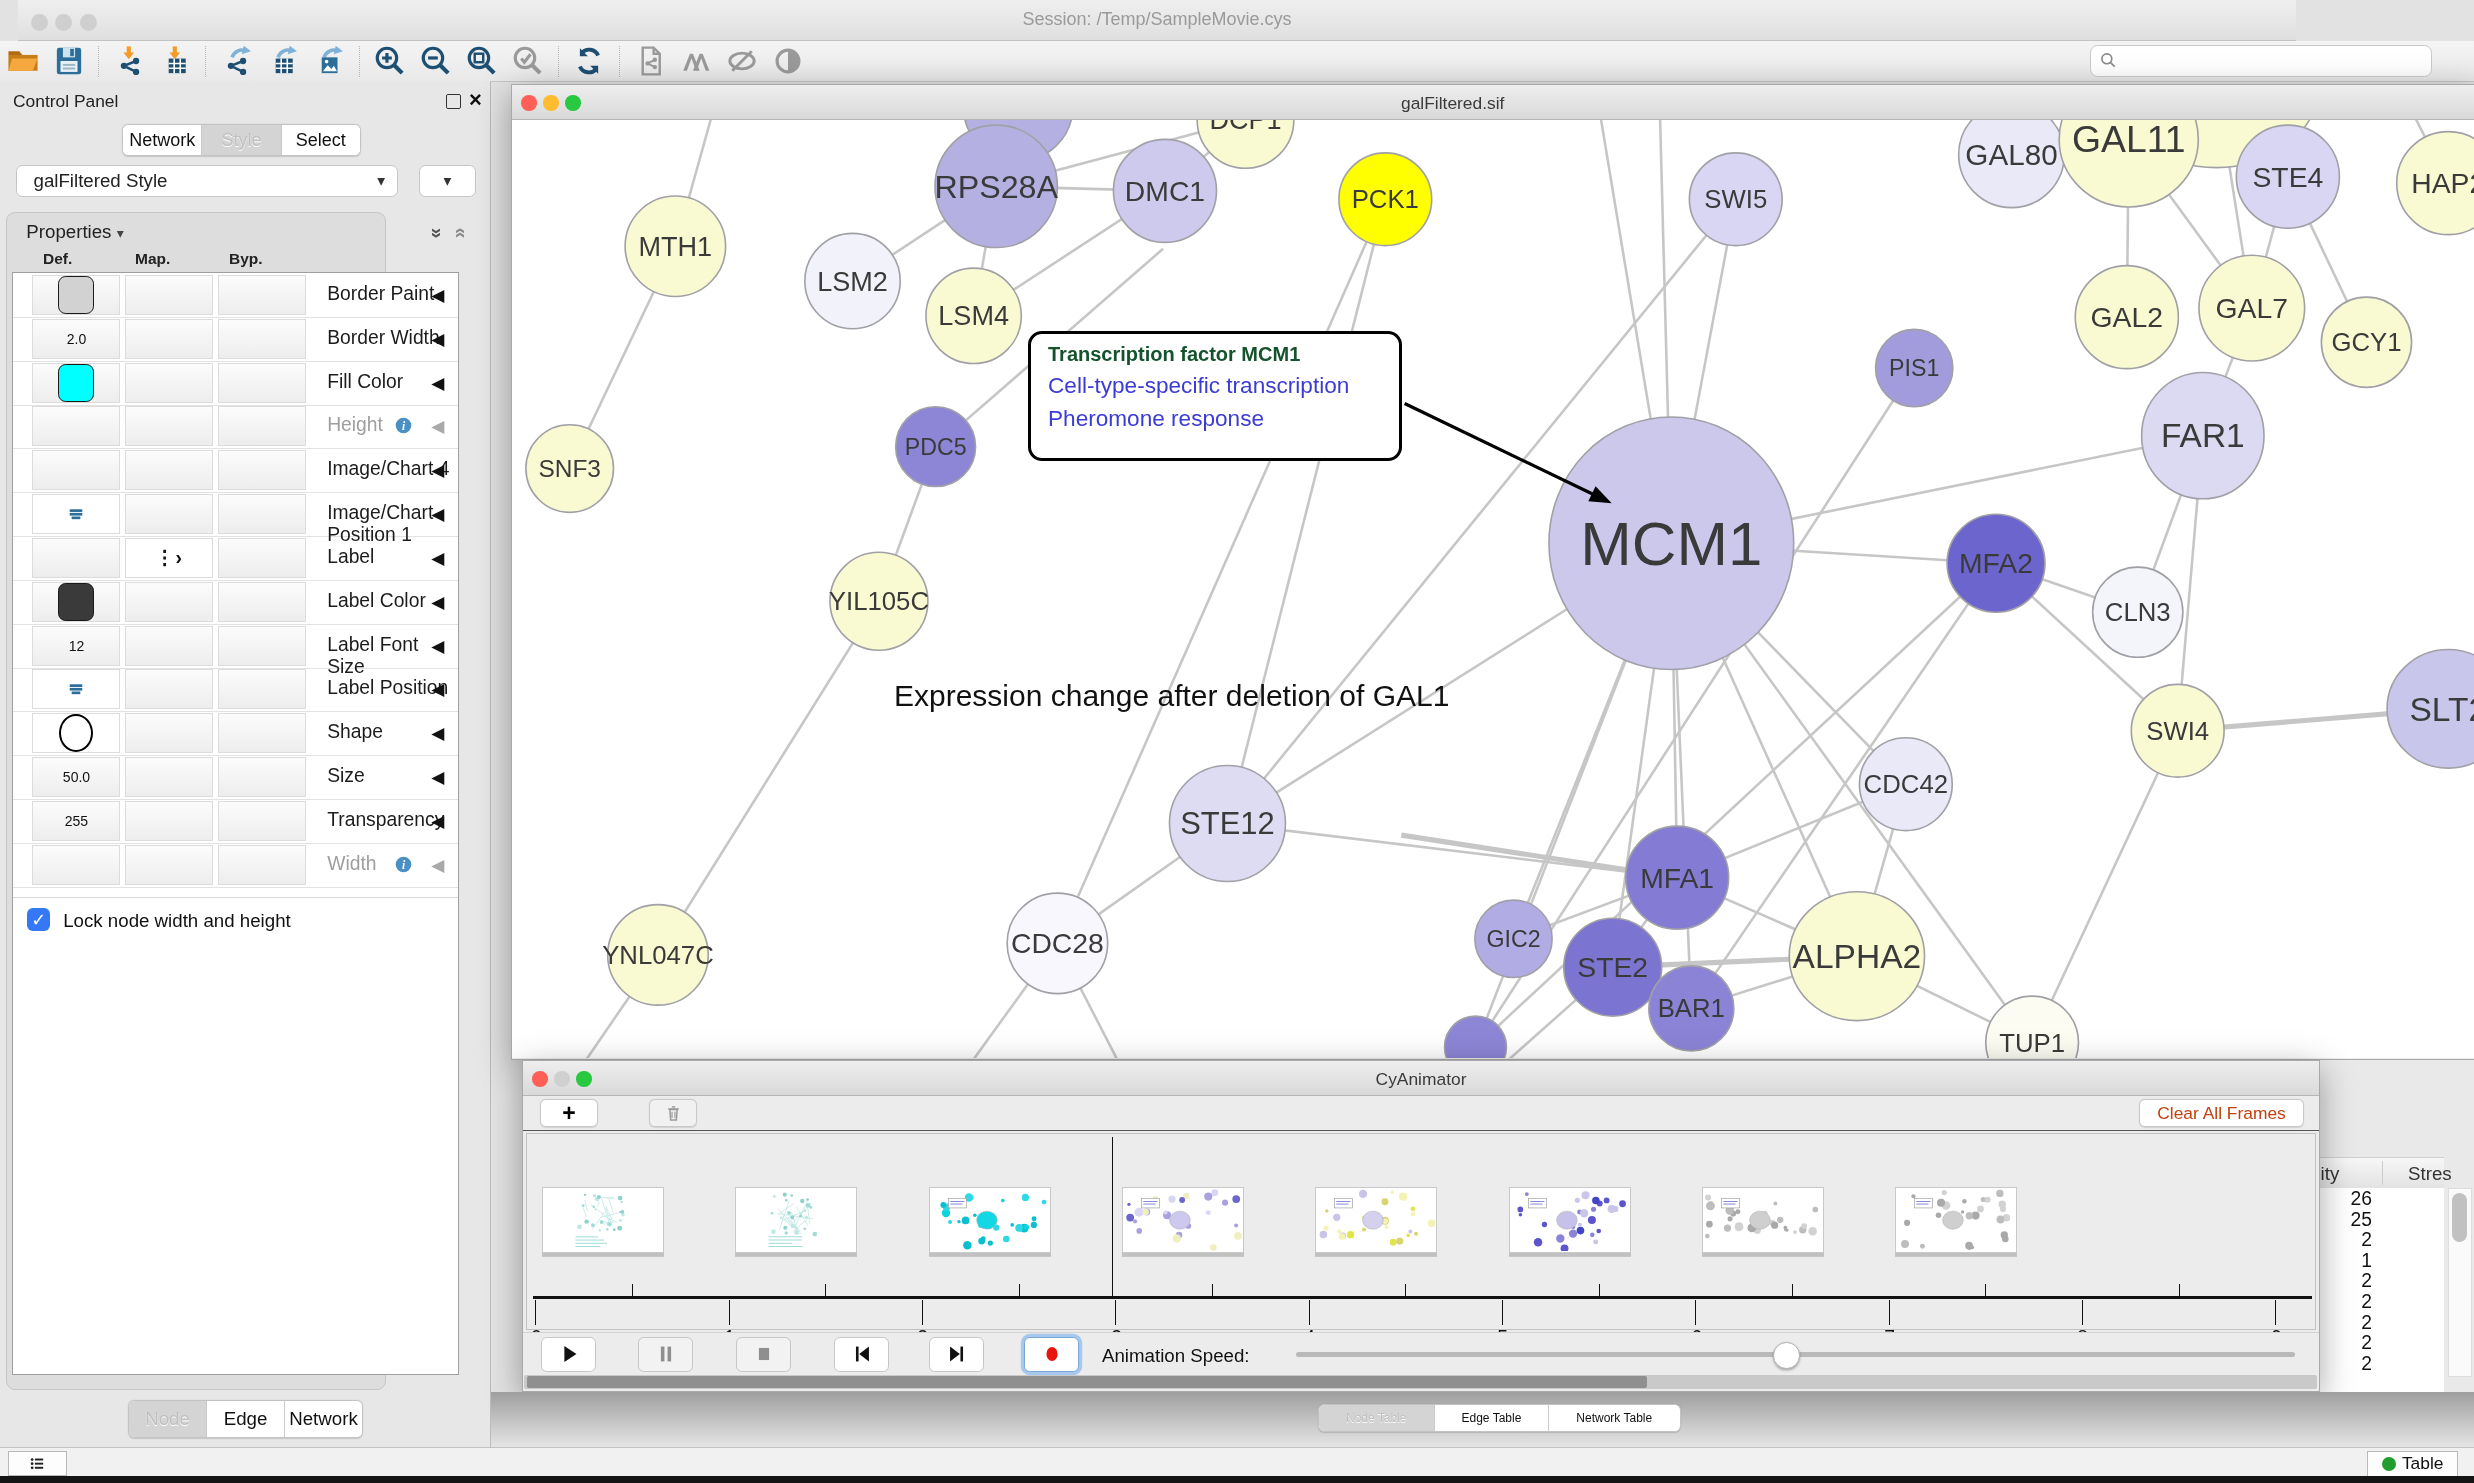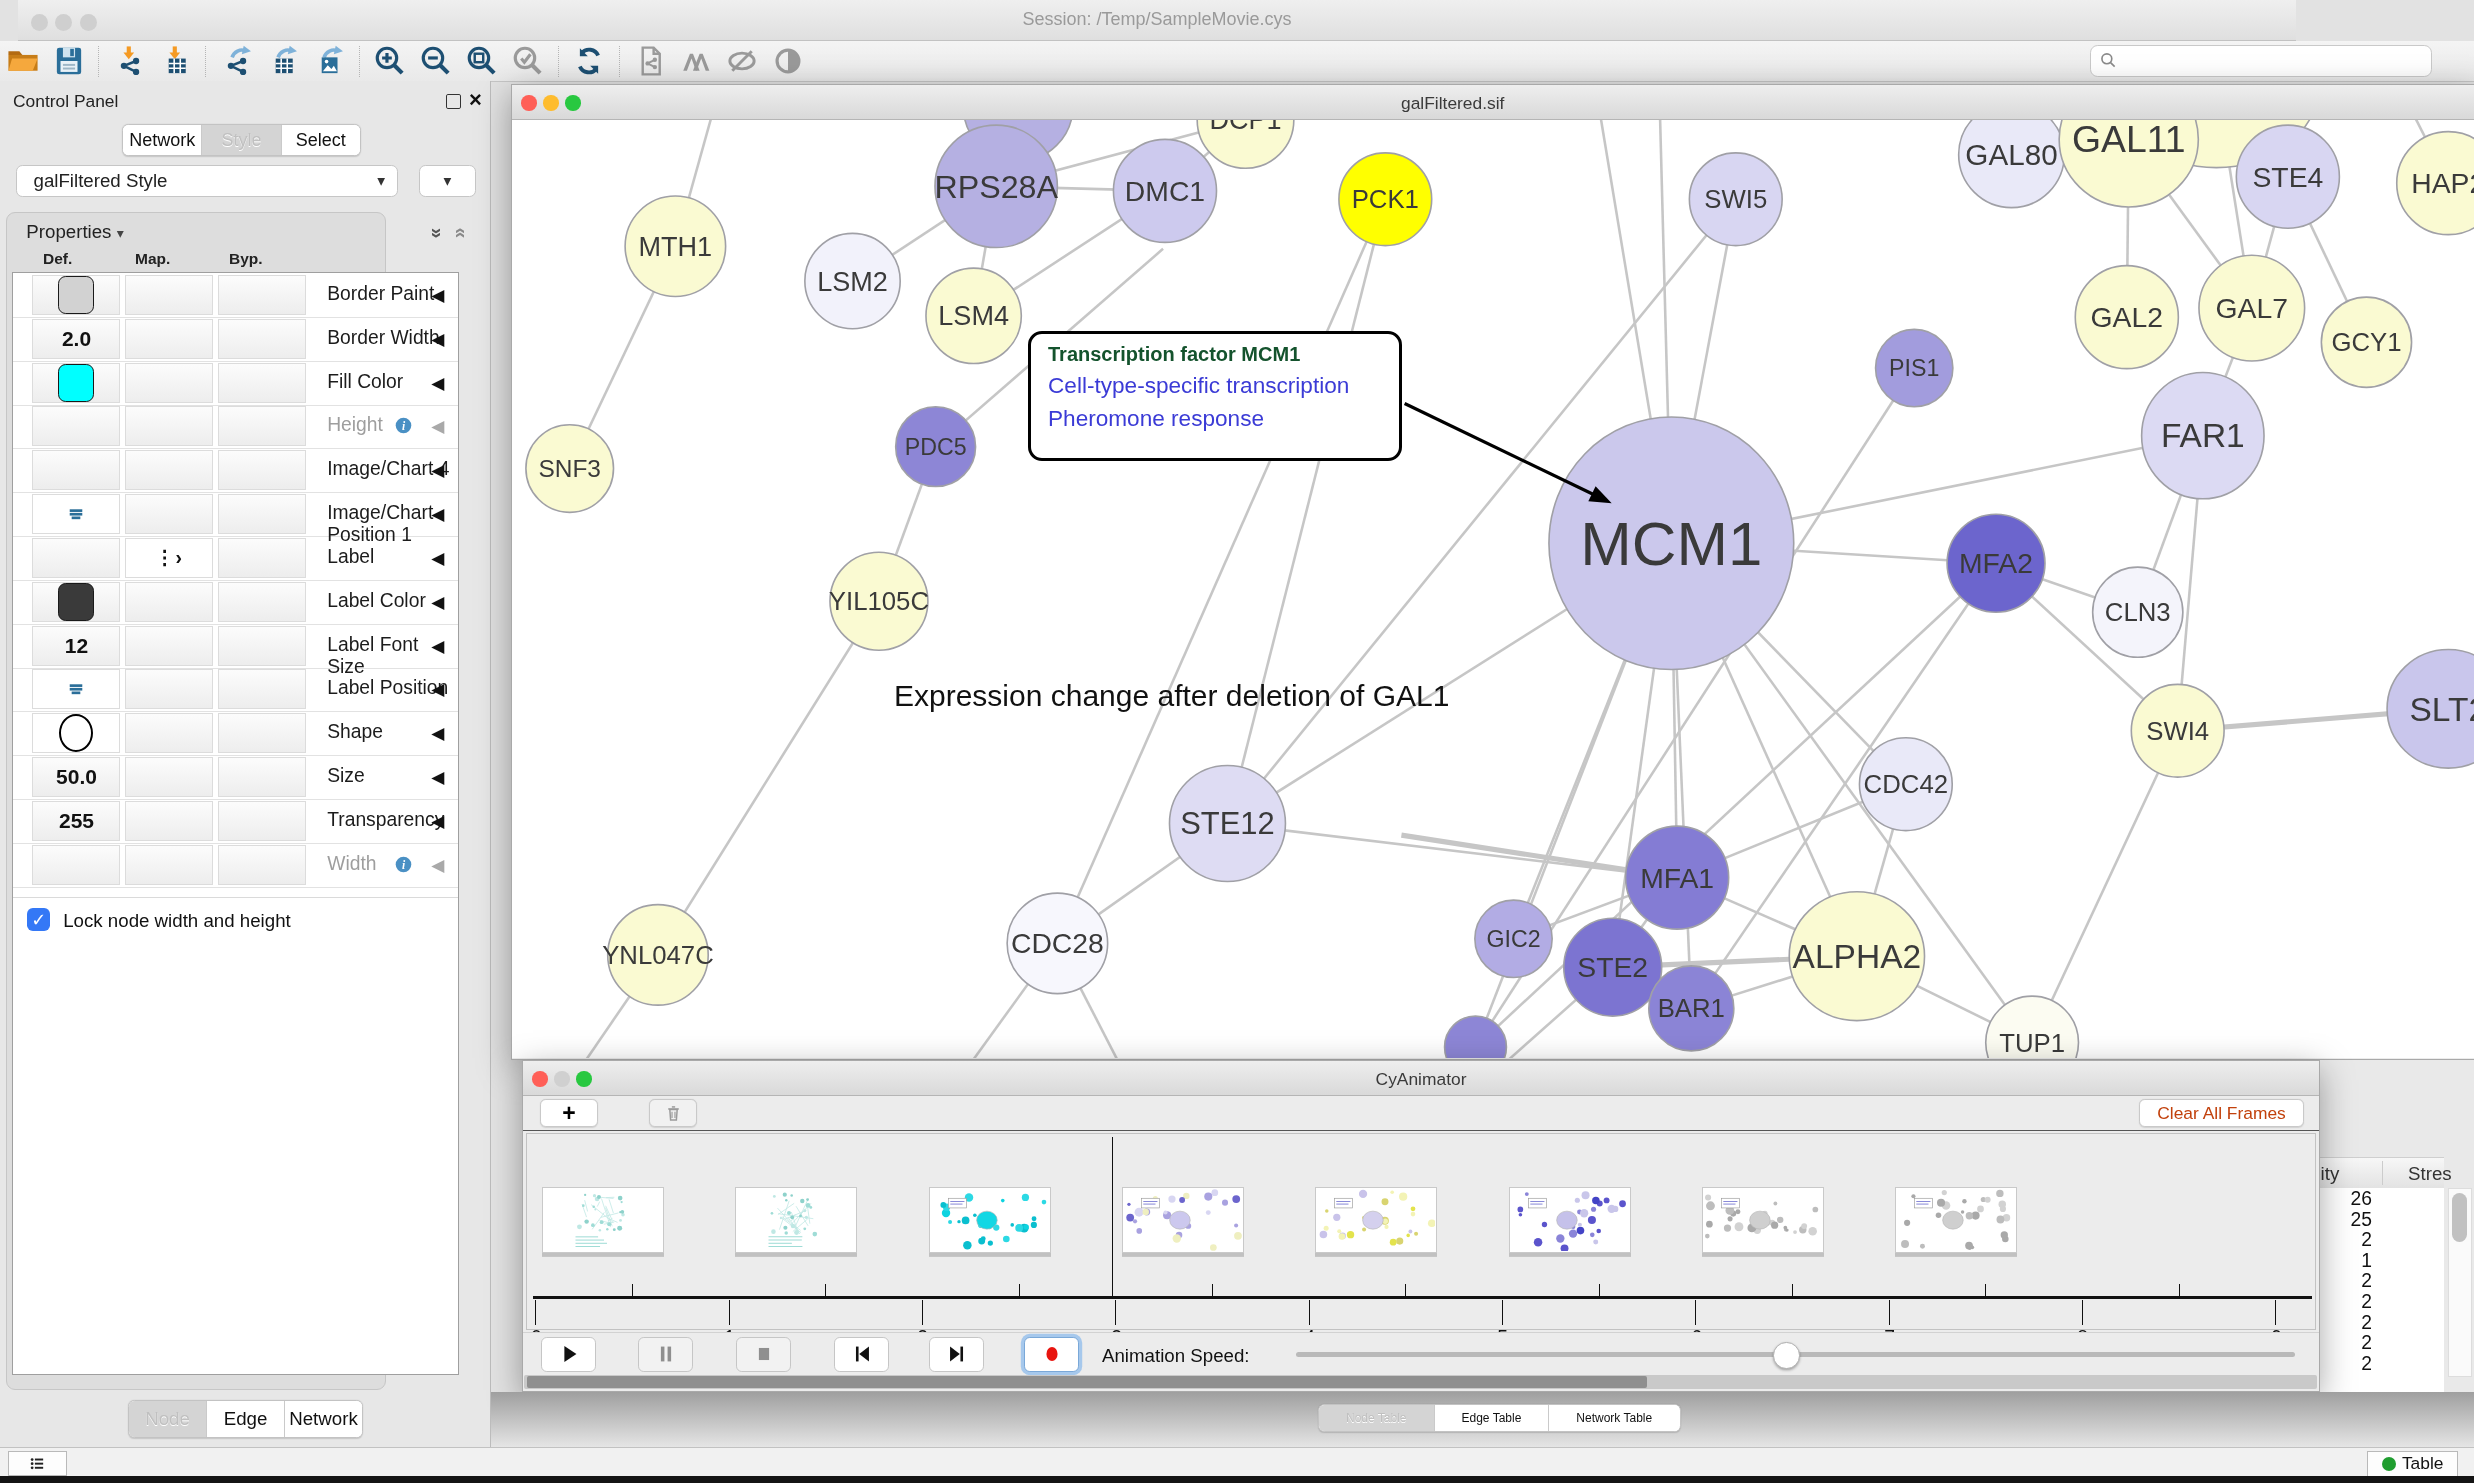--- a/index.html
+++ b/index.html
@@ -48,21 +48,21 @@
   .chev.down{left:425px;}
   .chev.up{left:447px;color:#8a8a8a;}
   .col-heads{position:absolute;left:0;top:37px;width:100%;font-size:15.5px;font-weight:bold;color:#222;}
   .col-heads span{position:absolute;top:0;}
   .prop-list{position:absolute;left:5.2px;top:59px;width:447px;height:1103px;background:#fff;border:1.3px solid #9f9f9f;box-sizing:border-box;overflow:hidden;}
   .prow{position:absolute;left:0;width:100%;height:44px;border-bottom:1.3px solid #e2e2e2;}
   .pcell{position:absolute;top:1.9px;width:88px;height:40px;background:linear-gradient(#fcfcfc,#ededed);border:0.6px solid #dcdcdc;box-sizing:border-box;
     display:flex;align-items:center;justify-content:center;}
   .pcell.def{left:19.3px;} .pcell.map{left:112px;} .pcell.byp{left:205px;}
   .swatch{width:34px;height:36px;border:1.3px solid #1a1a1a;border-radius:7.7px;}
-  .defval{font-size:21px;font-weight:bold;color:#111;}
+  .defval{font-size:14px;font-weight:normal;color:#111;}
   .shape-circle{width:30px;height:34px;border:2.6px solid #000;border-radius:50%;}
   .mapglyph{font-size:19.3px;color:#111;letter-spacing:1.3px;font-weight:bold;}
   .plabel{position:absolute;left:314px;top:10.3px;font-size:19.3px;color:#1c1c1c;}
   .plabel.dim{color:#9e9e9e;}
   .parrow{position:absolute;left:418px;top:11.6px;font-size:17px;color:#111;}
   .parrow.dim{color:#a9a9a9;}
   .pinfo{position:absolute;left:379px;top:10.3px;width:23px;height:23px;}
   .lockrow{position:absolute;left:0px;width:100%;height:45px;}
   .cbx{position:absolute;left:14px;top:10.3px;width:23px;height:23px;background:#3478f6;border-radius:5.8px;
     color:#fff;font-size:18px;display:flex;align-items:center;justify-content:center;}

